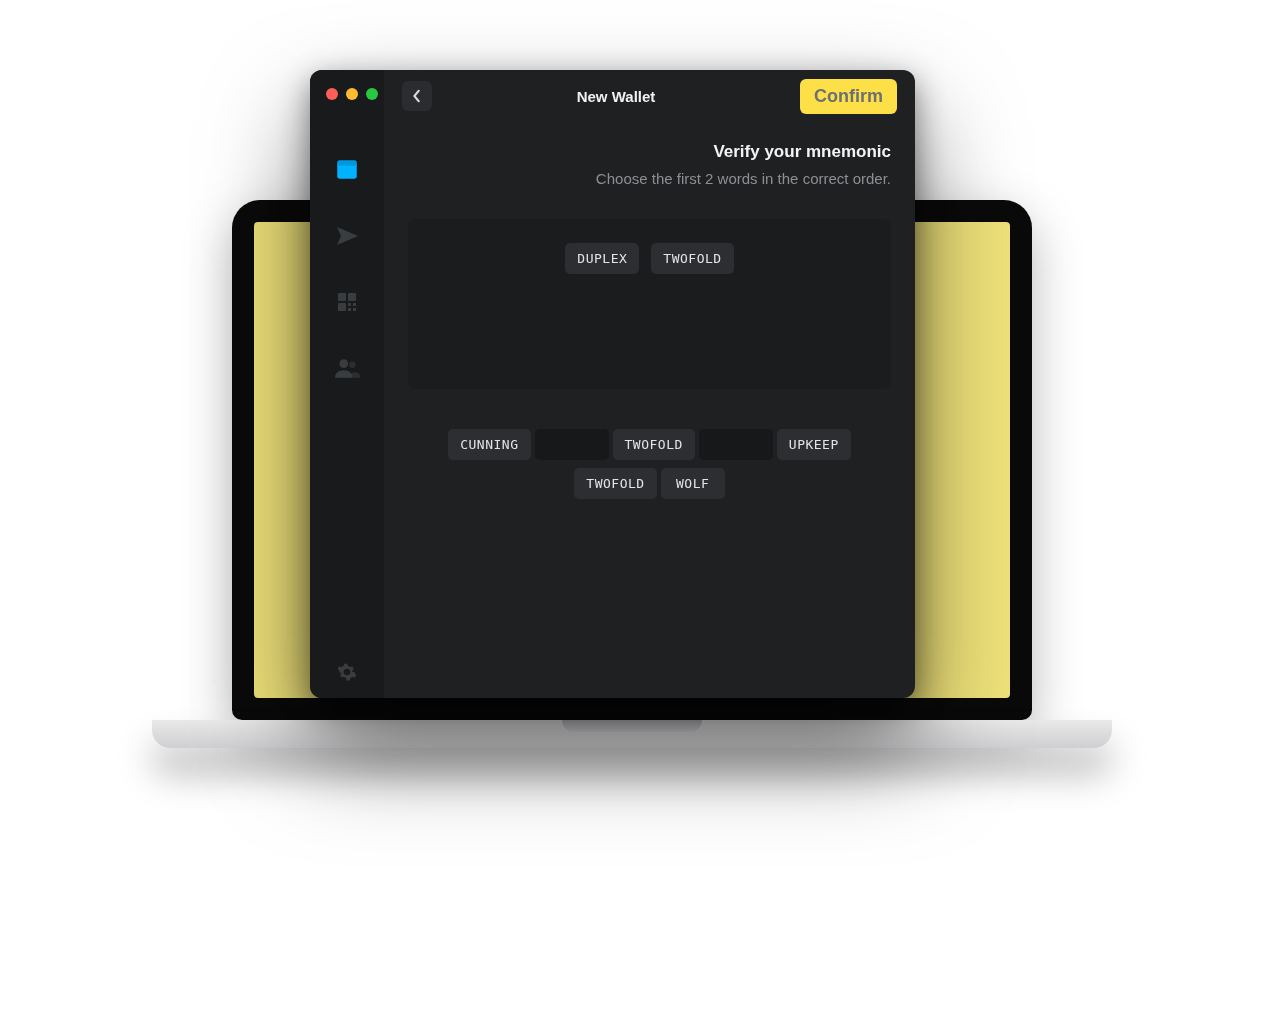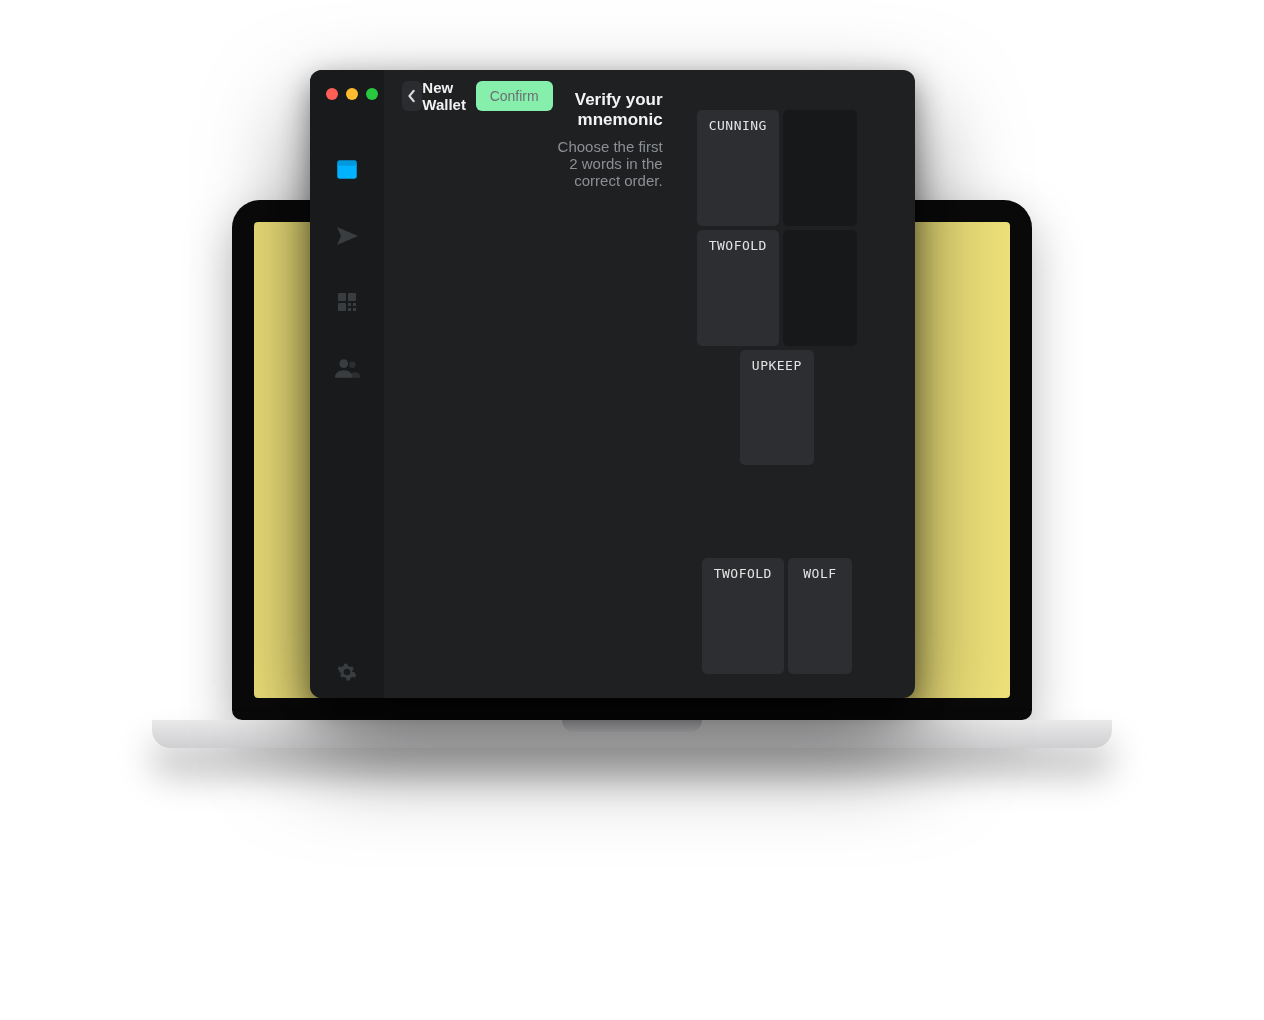--- a/index.html
+++ b/index.html
@@ -119,21 +119,21 @@
   .rail-bottom {
     padding-bottom: 24px;
     color: #3a3d40;
   }
   svg { display: block; }
 
   
   .main {
     flex: 1;
     display: flex;
-    flex-direction: row;
+    flex-direction: column;
     padding: 0 24px 24px 24px;
   }
   .topbar {
     height: 52px;
     display: flex;
     align-items: center;
     justify-content: space-between;
     margin: 0 -24px;
     padding: 0 18px;
   }
@@ -146,24 +146,24 @@
     cursor: pointer;
   }
   .title {
     font-weight: 700;
     font-size: 15px;
     color: #f1f1f1;
   }
   .confirm {
     padding: 7px 14px;
     border-radius: 6px;
-    background: #86efac;
+    background: #fde047;
     color: #6c6f73;
-    font-weight: 400;
-    font-size: 14px;
+    font-weight: 700;
+    font-size: 18px;
     cursor: default;
   }
 
   .heading {
     text-align: right;
     margin-top: 20px;
   }
   .heading h2 {
     font-size: 17px;
     font-weight: 700;
@@ -299,20 +299,24 @@
       </div>
       <div class="title">New Wallet</div>
       <div class="confirm">Confirm</div>
     </div>
 
     <div class="heading">
       <h2>Verify your mnemonic</h2>
       <p>Choose the first 2 words in the correct order.</p>
     </div>
 
+    <div class="slot-box">
+      <div class="word">DUPLEX</div>
+      <div class="word">TWOFOLD</div>
+    </div>
 
     <div class="pool">
       <div class="word">CUNNING</div>
       <div class="word blank"></div>
       <div class="word">TWOFOLD</div>
       <div class="word blank"></div>
       <div class="word">UPKEEP</div>
 
       <div style="flex-basis:100%; height:0;"></div>
 

